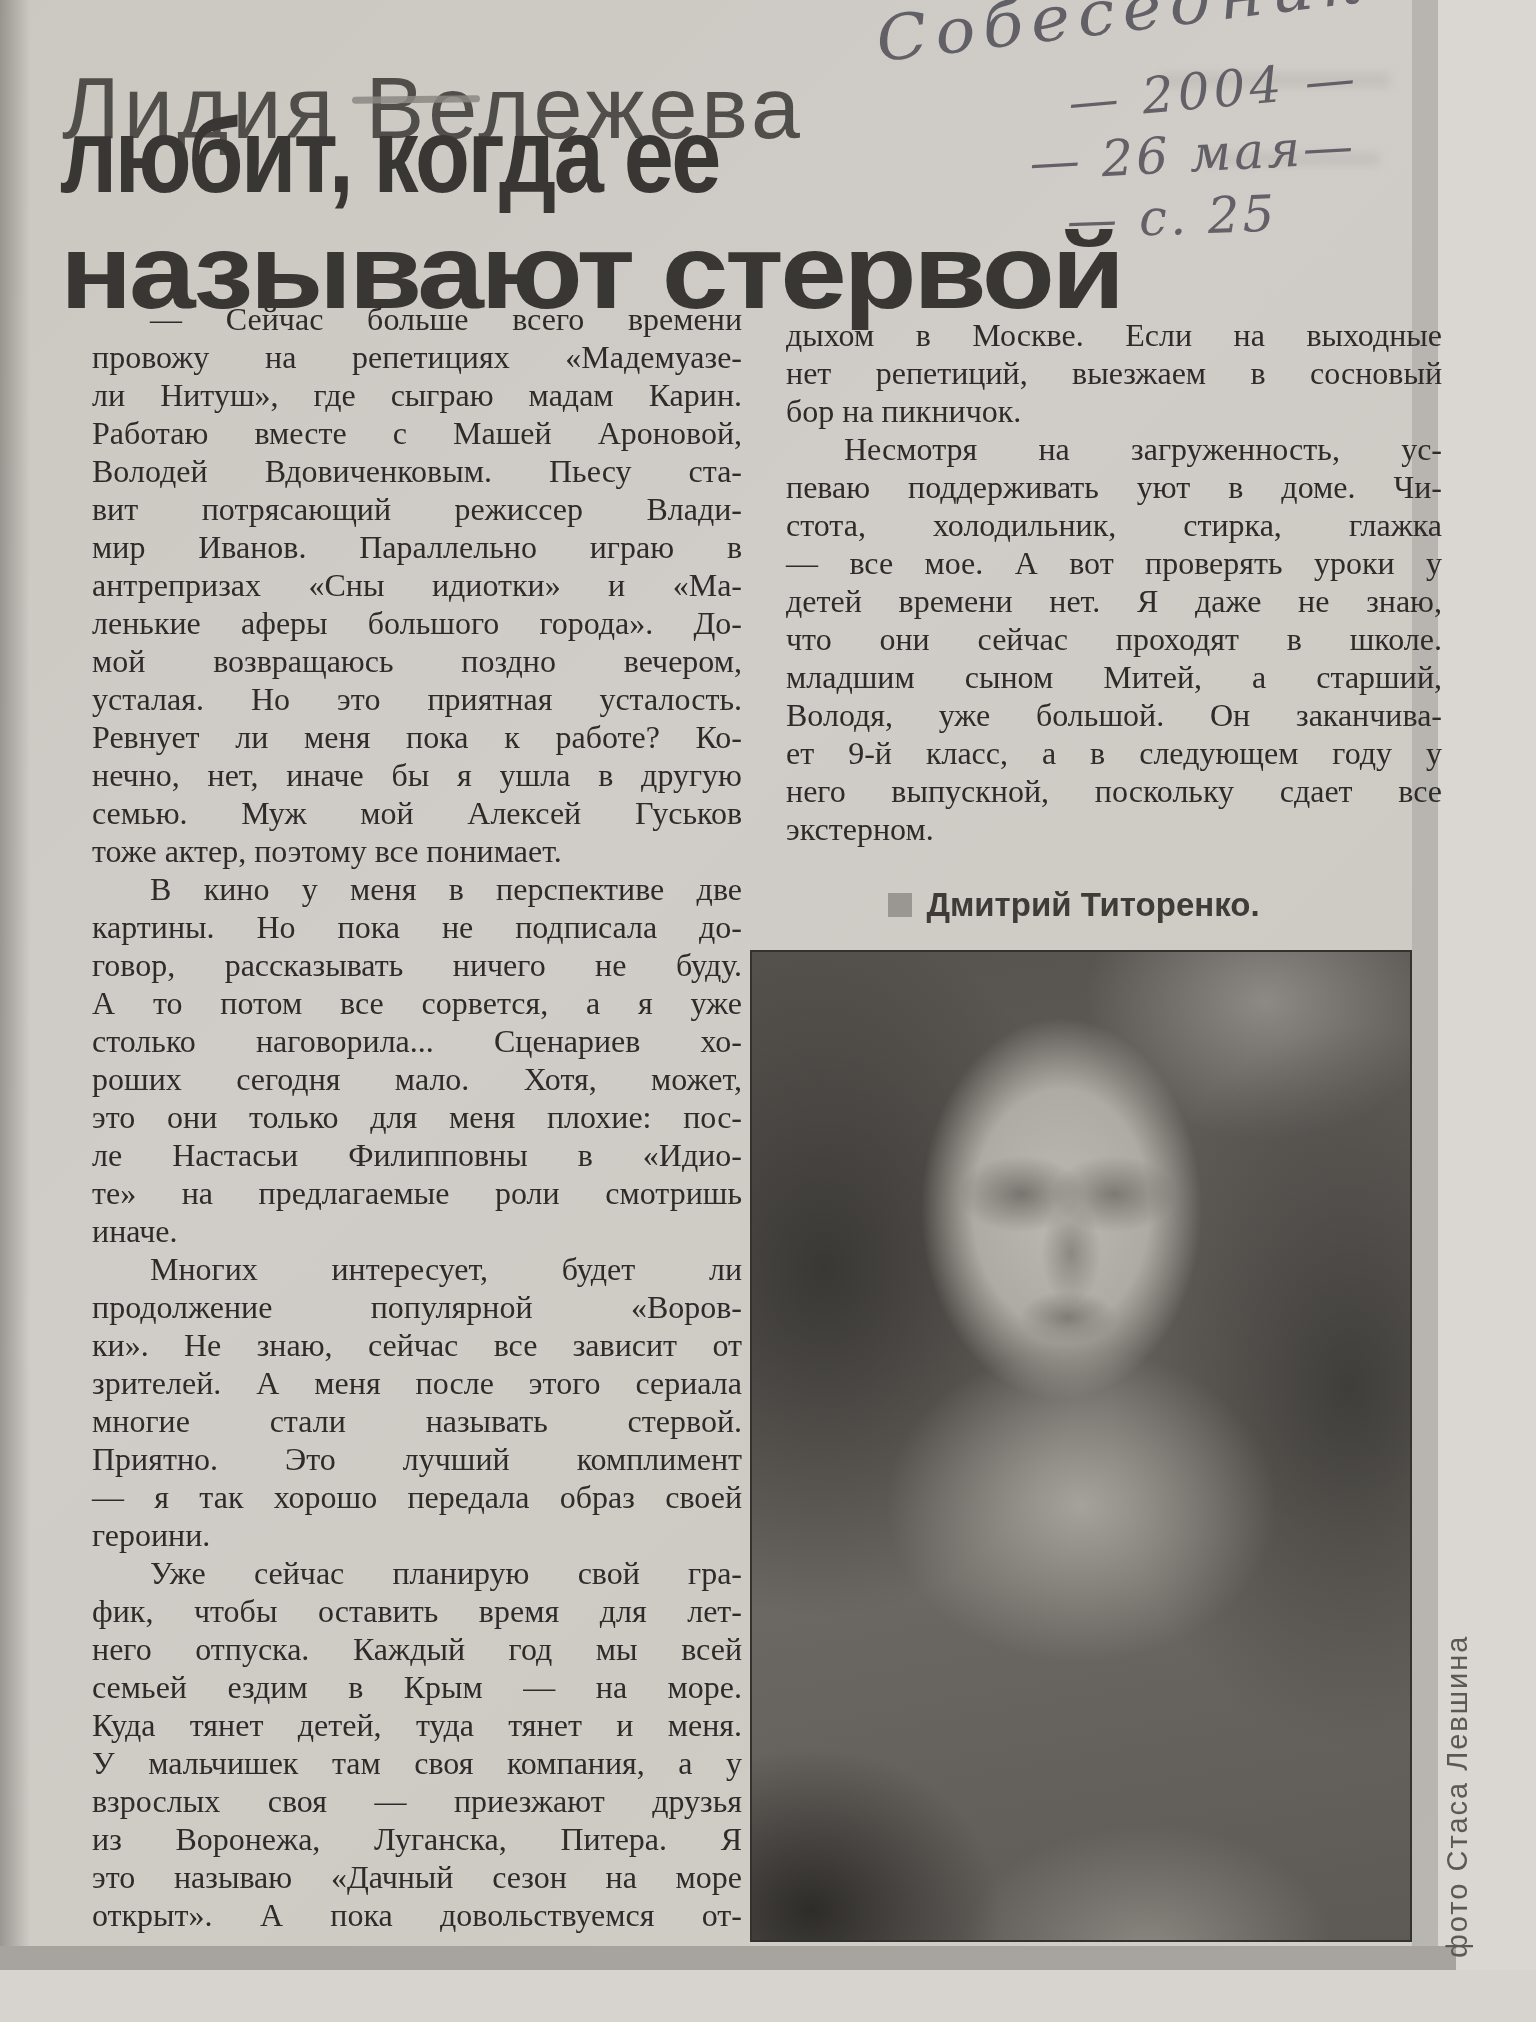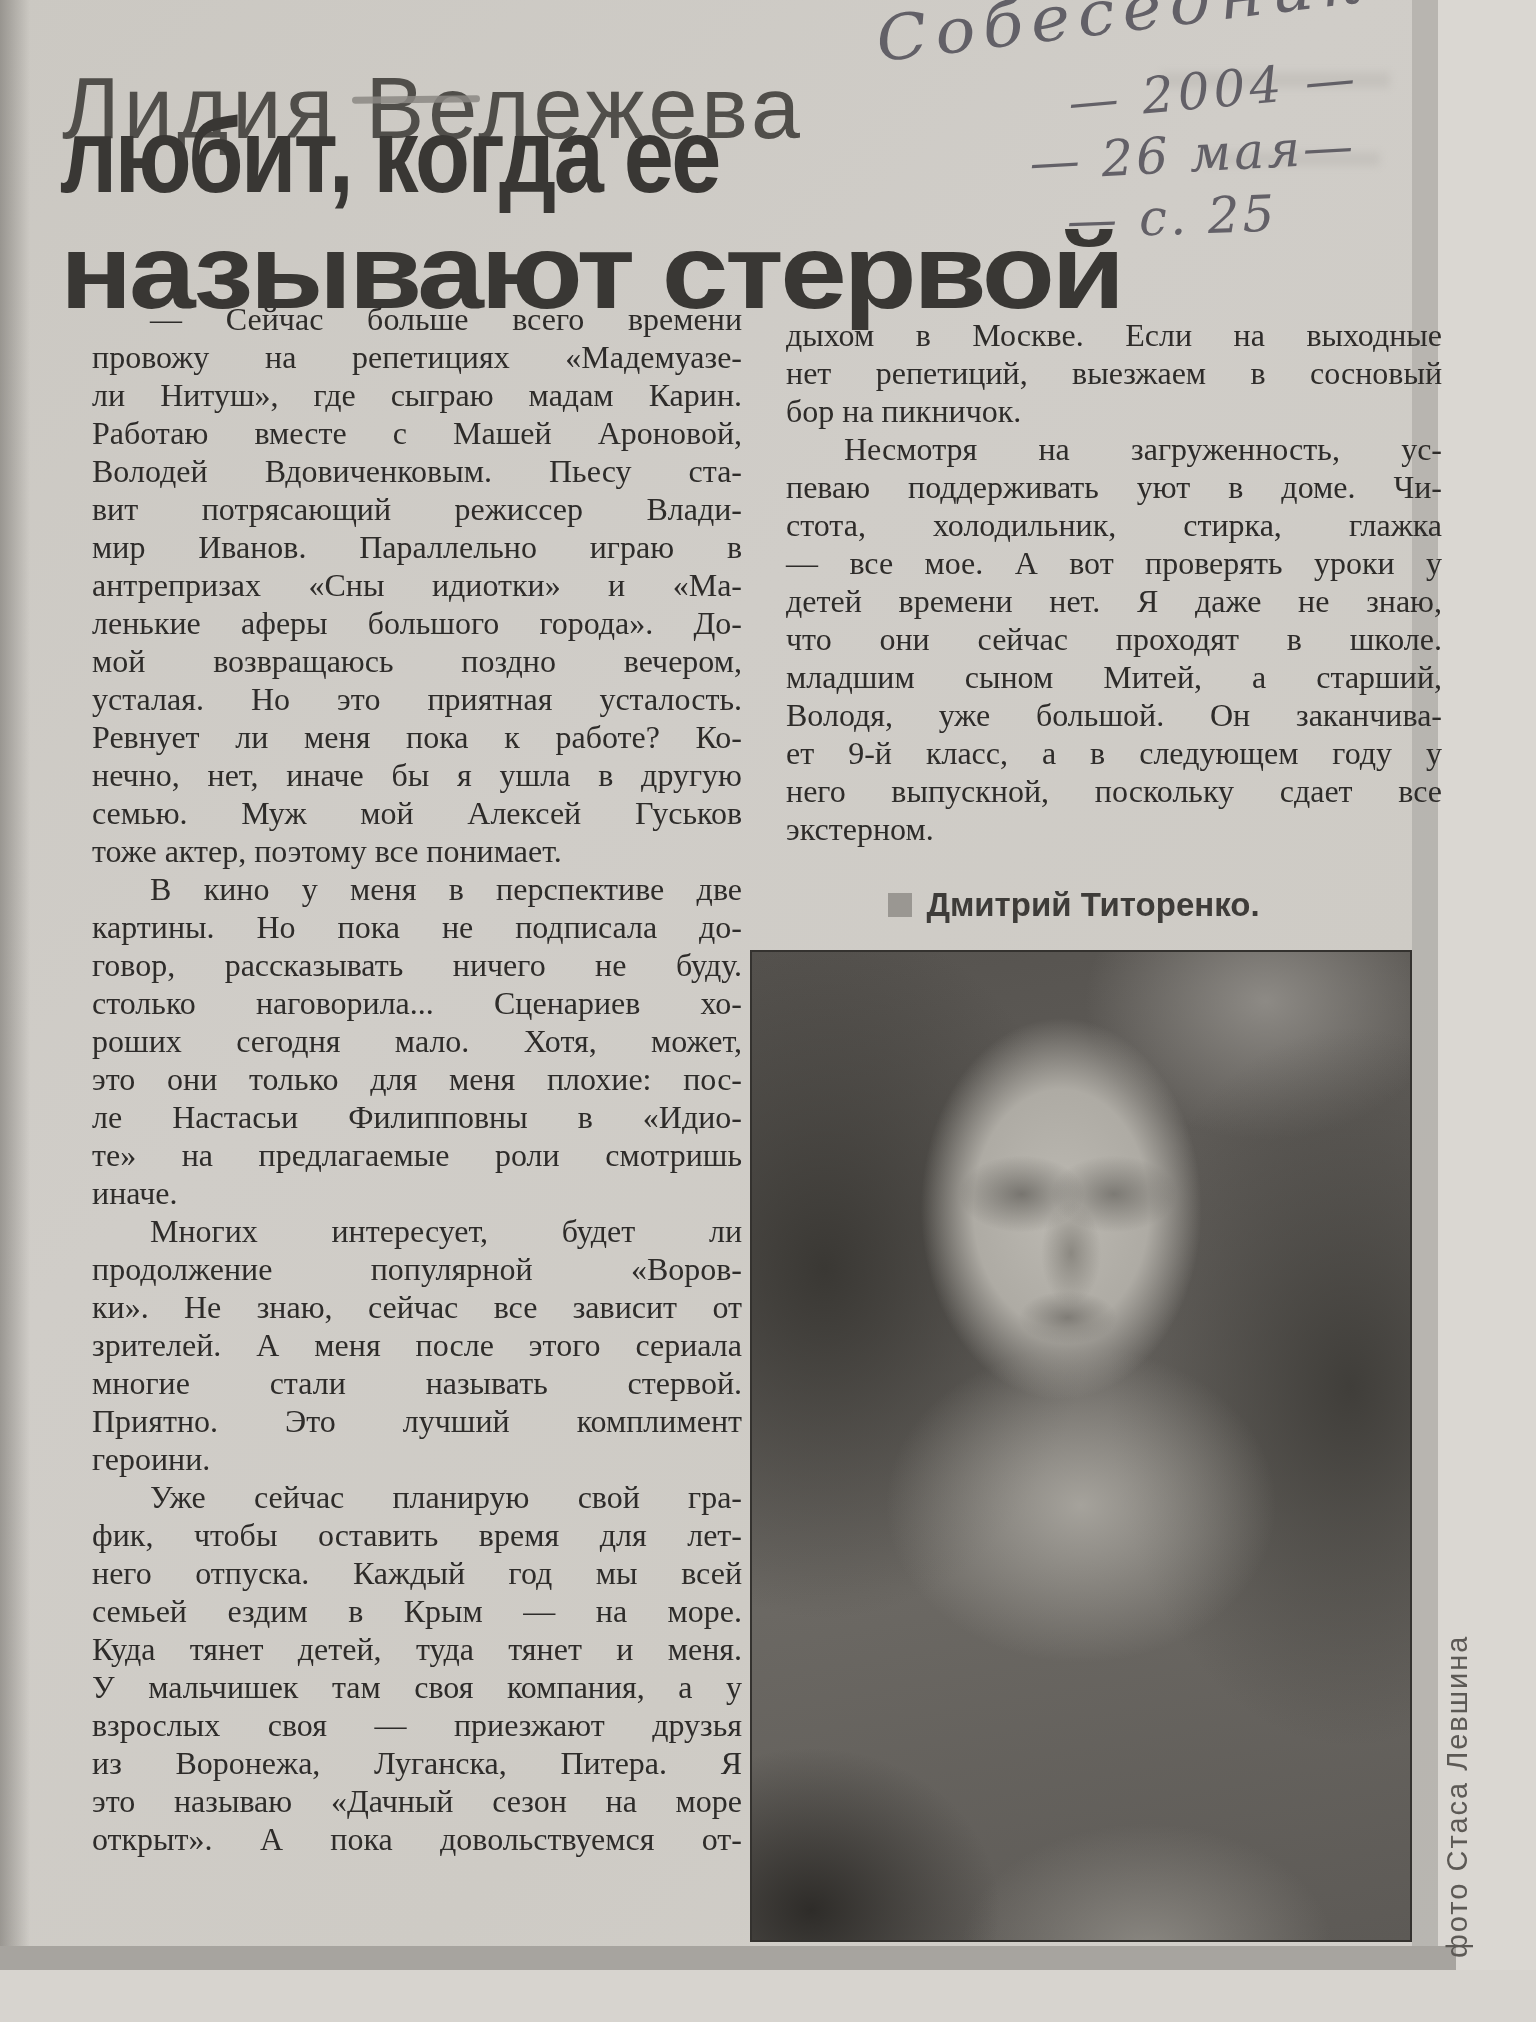--- a/index.html
+++ b/index.html
@@ -107,32 +107,34 @@
     <div class="bline">ленькие аферы большого города». До-</div>
     <div class="bline">мой возвращаюсь поздно вечером,</div>
     <div class="bline">усталая. Но это приятная усталость.</div>
     <div class="bline">Ревнует ли меня пока к работе? Ко-</div>
     <div class="bline">нечно, нет, иначе бы я ушла в другую</div>
     <div class="bline">семью. Муж мой Алексей Гуськов</div>
     <div class="bline end">тоже актер, поэтому все понимает.</div>
     <div class="bline indent">В кино у меня в перспективе две</div>
     <div class="bline">картины. Но пока не подписала до-</div>
     <div class="bline">говор, рассказывать ничего не буду.</div>
+    <div class="bline">А то потом все сорвется, а я уже</div>
     <div class="bline">столько наговорила... Сценариев хо-</div>
     <div class="bline">роших сегодня мало. Хотя, может,</div>
     <div class="bline">это они только для меня плохие: пос-</div>
     <div class="bline">ле Настасьи Филипповны в «Идио-</div>
     <div class="bline">те» на предлагаемые роли смотришь</div>
     <div class="bline end">иначе.</div>
     <div class="bline indent">Многих интересует, будет ли</div>
     <div class="bline">продолжение популярной «Воров-</div>
     <div class="bline">ки». Не знаю, сейчас все зависит от</div>
     <div class="bline">зрителей. А меня после этого сериала</div>
     <div class="bline">многие стали называть стервой.</div>
     <div class="bline">Приятно. Это лучший комплимент</div>
+    <div class="bline">— я так хорошо передала образ своей</div>
     <div class="bline end">героини.</div>
     <div class="bline indent">Уже сейчас планирую свой гра-</div>
     <div class="bline">фик, чтобы оставить время для лет-</div>
     <div class="bline">него отпуска. Каждый год мы всей</div>
     <div class="bline">семьей ездим в Крым — на море.</div>
     <div class="bline">Куда тянет детей, туда тянет и меня.</div>
     <div class="bline">У мальчишек там своя компания, а у</div>
     <div class="bline">взрослых своя — приезжают друзья</div>
     <div class="bline">из Воронежа, Луганска, Питера. Я</div>
     <div class="bline">это называю «Дачный сезон на море</div>

